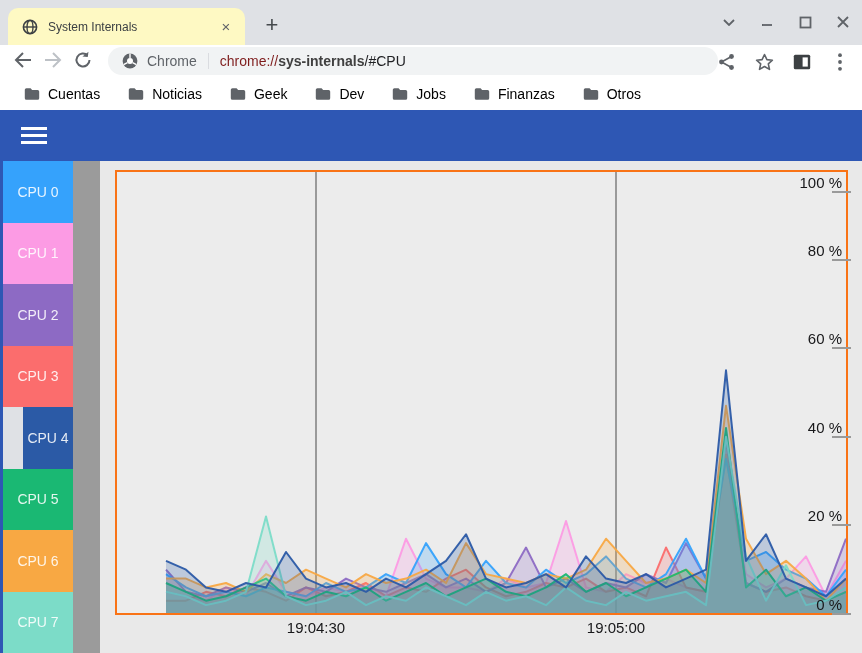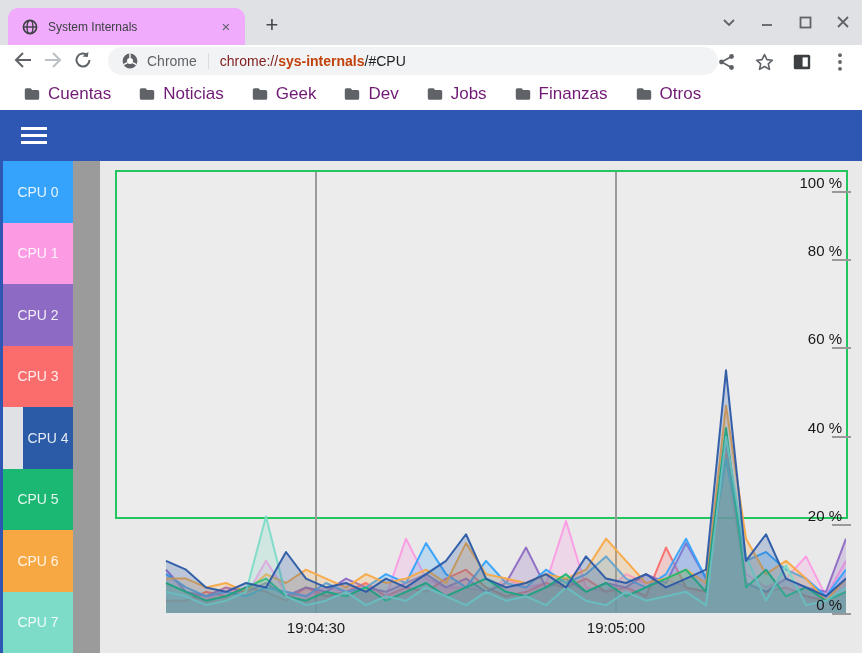--- a/index.html
+++ b/index.html
@@ -2,66 +2,66 @@
 <html><head>
 <meta charset="utf-8">
 <style>
   * { margin:0; padding:0; box-sizing:border-box; }
   html,body { width:862px; height:653px; overflow:hidden; }
   body { font-family:"Liberation Sans","DejaVu Sans",sans-serif; background:#dfe1e5; }
   .window { position:relative; width:862px; height:653px; }
 
   
   .tabstrip { position:relative; height:45px; background:#dfe1e5; }
-  .tab { position:absolute; left:8px; top:8px; width:237px; height:37px; background:#f0abfc;
+  .tab { position:absolute; left:8px; top:8px; width:237px; height:37px; background:#fef9c3;
          border-radius:10px 10px 0 0; display:flex; align-items:center; padding:0 10px 0 14px; }
   .tab-title { flex:1; font-size:12px; color:#3c4043; margin-left:10px; white-space:nowrap; overflow:hidden; }
   .tab-close { width:18px; height:18px; display:flex; align-items:center; justify-content:center;
                font-size:15px; color:#5f6368; border-radius:50%; cursor:pointer; }
   .newtab { position:absolute; left:258px; top:11px; width:28px; height:28px; border-radius:50%;
             display:flex; align-items:center; justify-content:center; font-size:22px; color:#45494d; cursor:pointer; }
   .wincontrols { position:absolute; right:6px; top:8px; height:28px; display:flex; align-items:center; gap:12px; }
   .winbtn { width:26px; height:26px; display:flex; align-items:center; justify-content:center; color:#5f6368; cursor:pointer; }
 
   
   .toolbar { position:relative; height:33px; background:#ffffff; display:flex; align-items:flex-start; }
   .navbtn { width:30px; height:30px; display:flex; align-items:center; justify-content:center; cursor:pointer; }
   .navbtn.back { margin-left:8px; }
   .omnibox { position:absolute; left:108px; top:2px; width:610px; height:28px; background:#f1f3f4;
              border-radius:14px; display:flex; align-items:center; padding:0 14px; }
   .omni-label { font-size:14px; color:#5f6368; margin-left:9px; }
   .omni-div { width:1px; height:16px; background:#dadce0; margin:0 11px; }
   .url { font-size:14px; color:#202124; white-space:nowrap; }
   .url .pfx { color:#7f1d1d; }
-  .url .host { font-weight:bold; color:#c2410c; }
+  .url .host { font-weight:bold; color:#404040; }
   .tool-actions { position:absolute; right:8px; top:0; height:33px; display:flex; align-items:center; gap:10px; }
   .actbtn { width:28px; height:28px; display:flex; align-items:center; justify-content:center; cursor:pointer; }
 
   
   .bookmarks { height:32px; background:#ffffff; display:flex; align-items:center; padding-left:14px; gap:8px; }
   .bookmark { display:flex; align-items:center; gap:8px; padding:4px 10px; border-radius:12px; cursor:pointer; }
-  .bookmark span { font-size:17px; color:#701a75; }
+  .bookmark span { font-size:14px; color:#000000; }
 
   
   .appheader { height:51px; background:#2e57b4; display:flex; align-items:center; }
   .hamburger { width:40px; height:34px; margin-left:14px; display:flex; flex-direction:column;
                justify-content:center; gap:4px; cursor:pointer; }
   .hamburger i { display:block; width:26px; height:3px; background:#ffffff; margin-left:7px; }
 
   
   .content { height:492px; display:flex; }
   .left-edge { width:3px; background:#2e57b4; }
   .sidebar { width:70px; display:flex; flex-direction:column; }
   .cpu-item { flex:1; display:flex; align-items:center; justify-content:center;
               font-size:14px; color:rgba(255,255,255,0.88); cursor:pointer; }
   .scrollstrip { width:27px; background:#9b9b9b; cursor:pointer; }
   .main { flex:1; position:relative; background:#e9e9e9; }
 
-  .chart { position:absolute; left:15px; top:9px; width:733px; height:349px;
-           border:2px solid #22c55e; background:#ececec; }
+  .chart { position:absolute; left:15px; top:9px; width:733px; height:445px;
+           border:2px solid #f97316; background:#ececec; }
   .chart svg { position:absolute; left:0; top:0; }
   .ylabel { position:absolute; right:4px; width:60px; height:20px; text-align:right;
             font-size:15px; color:#18181a; line-height:20px; }
   .ytick { position:absolute; right:-5px; width:19px; height:2px; background:#9a9a9a; }
   .xlabel { position:absolute; width:90px; text-align:center; font-size:15px; color:#18181a; top:458px; }
 </style>
 </head>
 <body>
 
 <div class="window">

